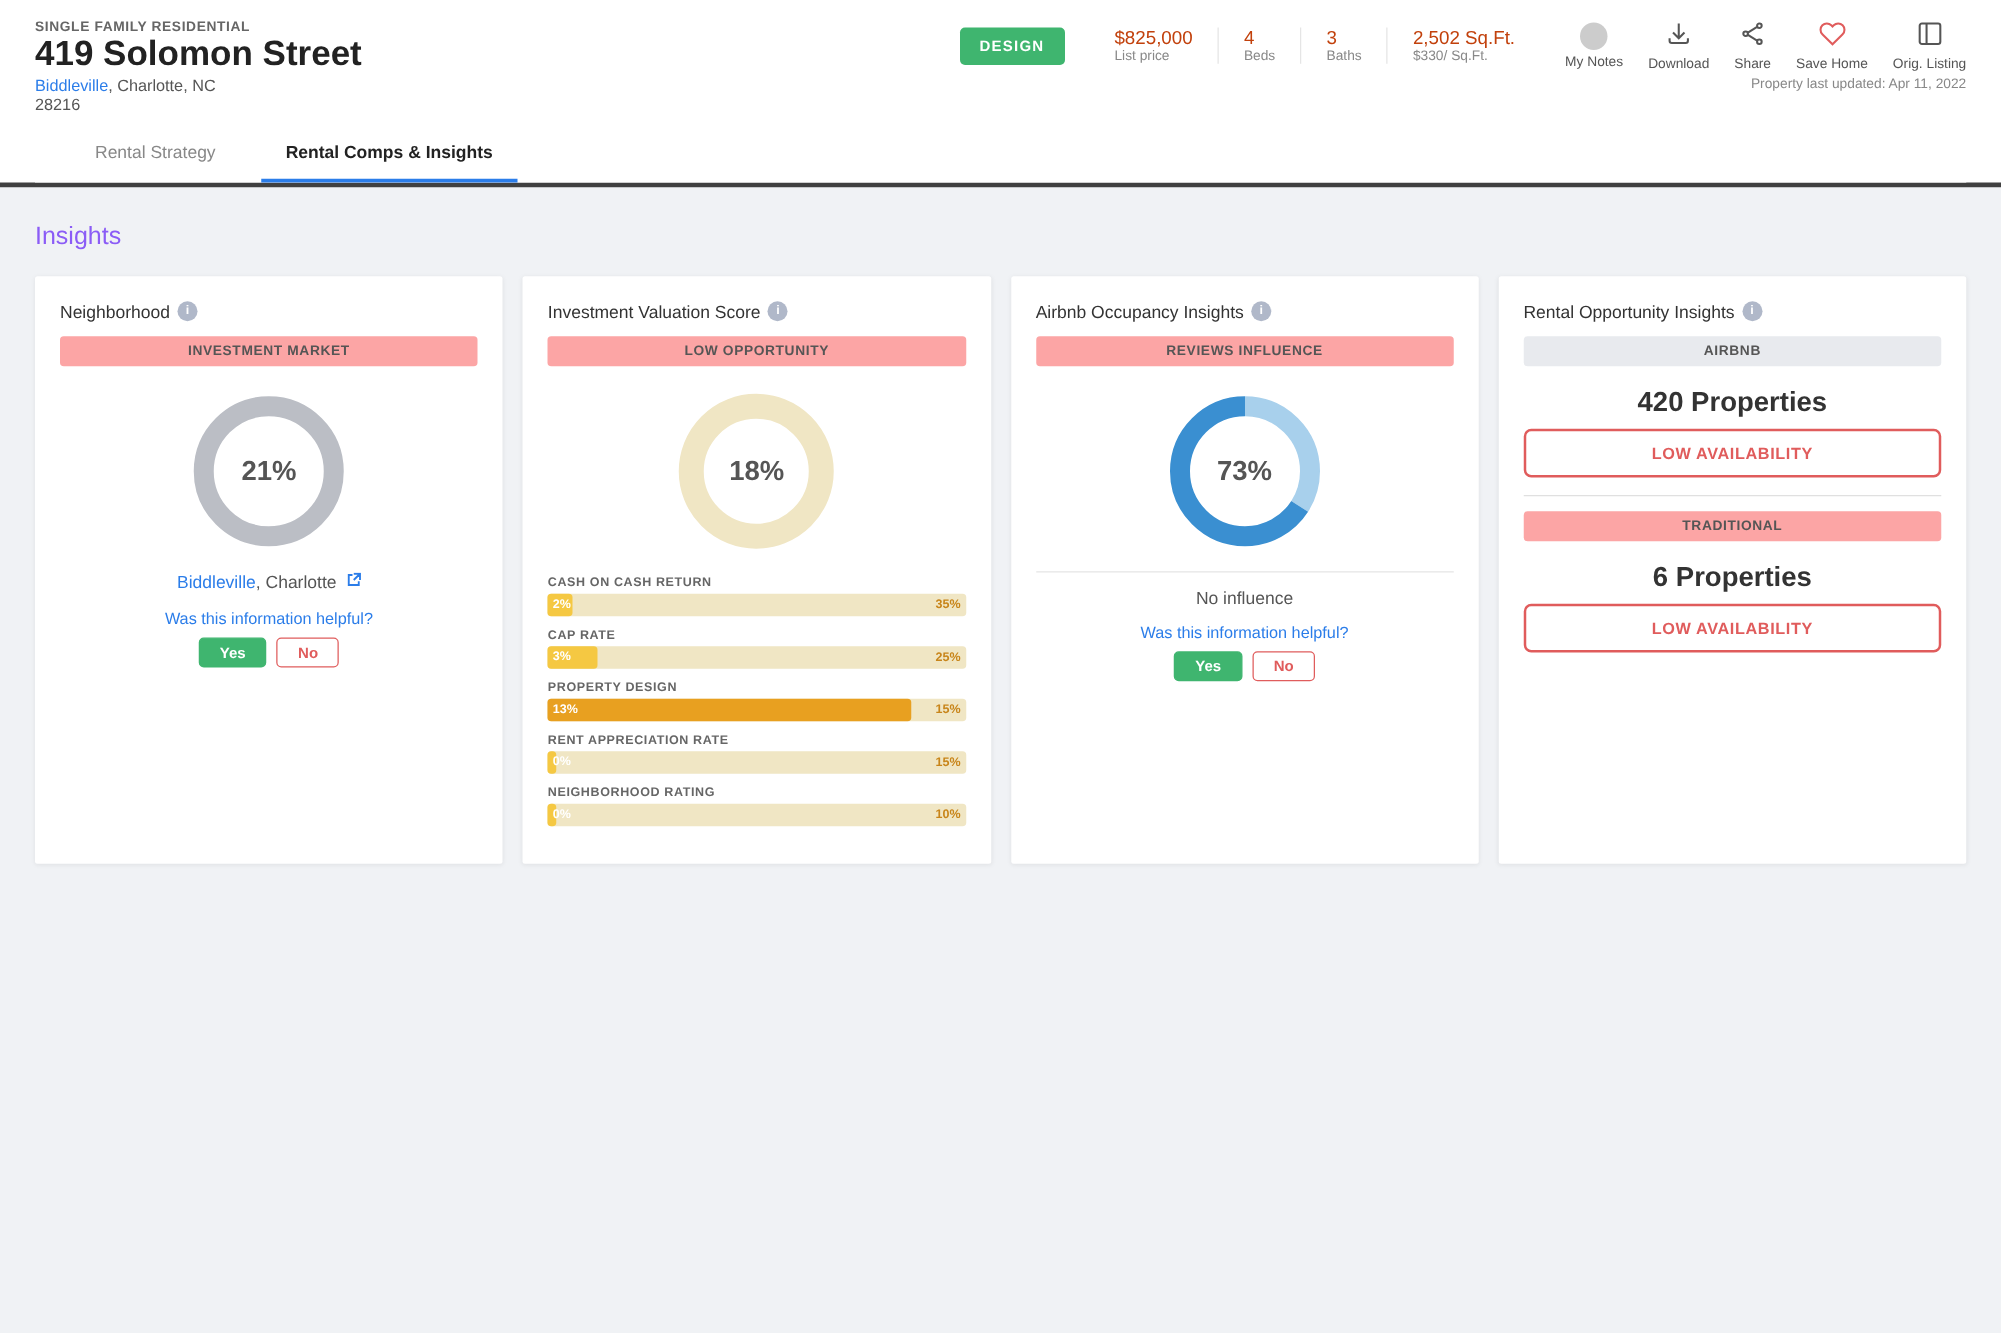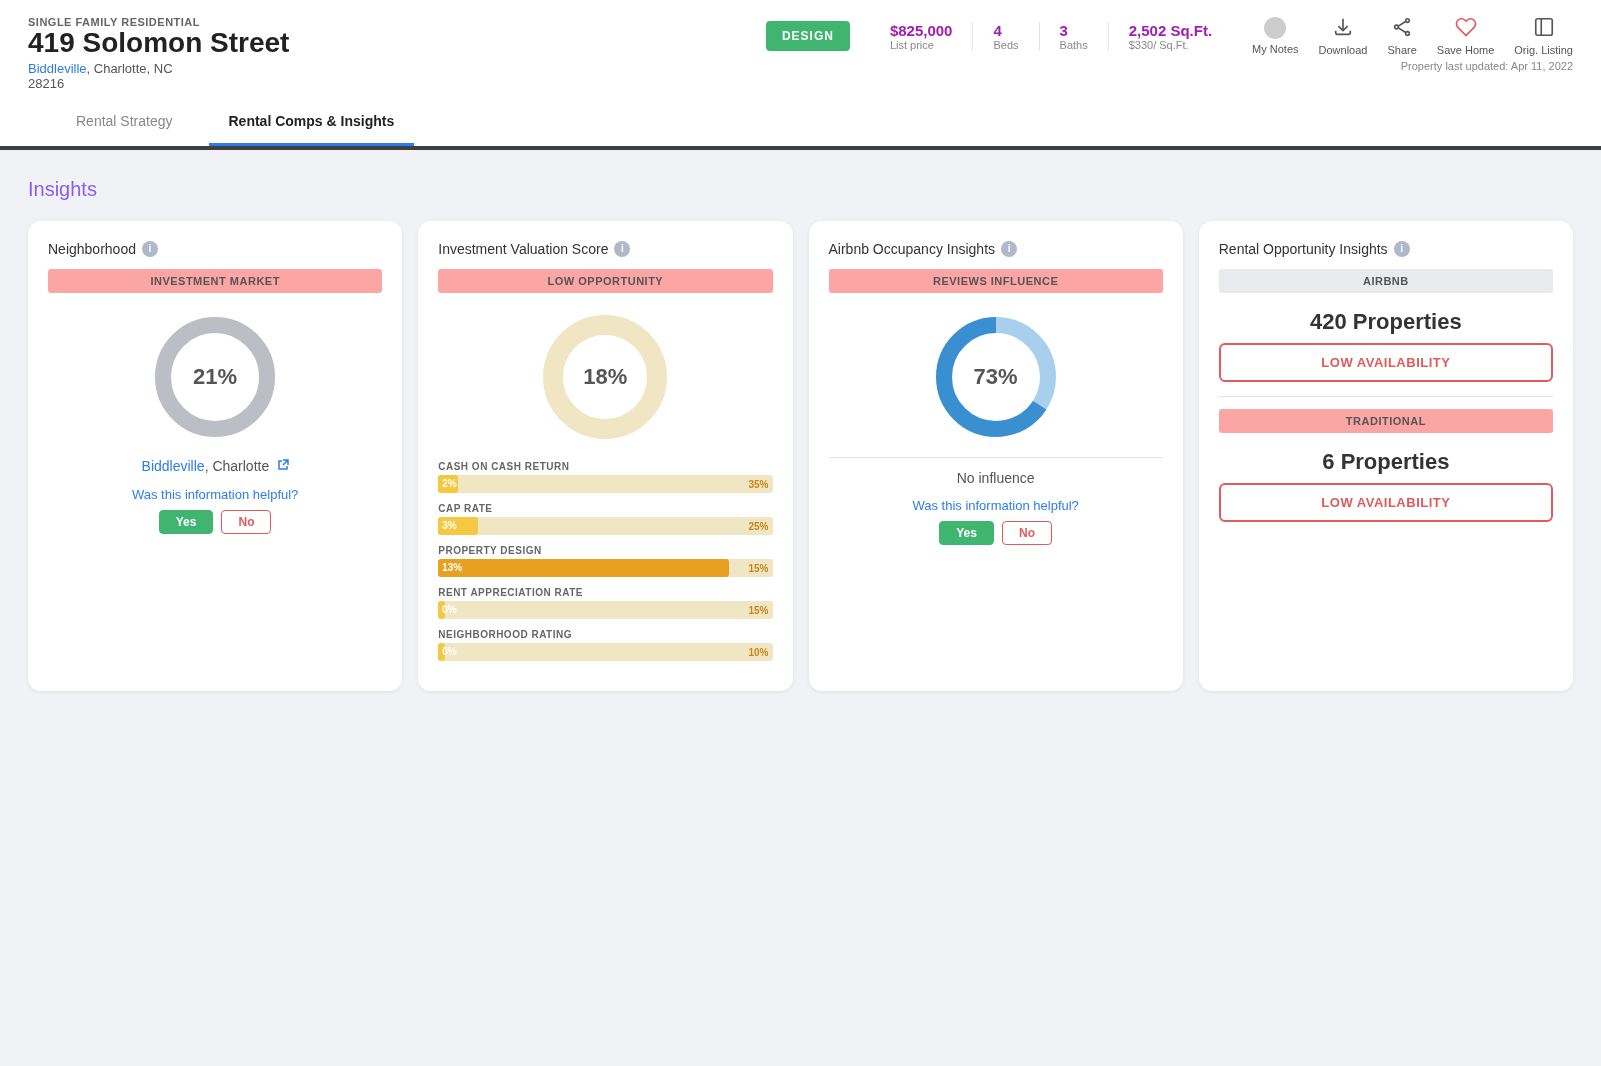--- a/index.html
+++ b/index.html
@@ -11,42 +11,42 @@
     .property-info {}
     .property-type { font-size: 11px; color: #666; text-transform: uppercase; letter-spacing: 0.5px; font-weight: 600; }
     .property-name { font-size: 28px; font-weight: 700; color: #222; line-height: 1.1; }
     .property-location { font-size: 13px; color: #555; margin-top: 2px; }
     .property-location a { color: #2b7de9; text-decoration: none; }
     .property-zip { font-size: 13px; color: #555; }
     .header-middle { display: flex; align-items: center; gap: 0; }
     .status-badge { background: #3fb56f; color: #fff; font-size: 12px; font-weight: 700; padding: 8px 16px; border-radius: 4px; letter-spacing: 1px; margin-right: 20px; }
     .stat-item { padding: 0 20px; border-left: 1px solid #e5e5e5; }
     .stat-item:first-of-type { border-left: none; }
-    .stat-value { font-size: 15px; font-weight: 700; color: #a21caf; }
+    .stat-value { font-size: 15px; font-weight: 400; color: #c2410c; }
     .stat-label { font-size: 11px; color: #888; }
     .header-actions { display: flex; align-items: center; gap: 20px; margin-top: 0; }
     .action-btn { display: flex; flex-direction: column; align-items: center; gap: 4px; cursor: pointer; background: none; border: none; color: #555; font-size: 11px; }
     .action-btn svg { width: 22px; height: 22px; }
     .my-notes-btn { display: flex; align-items: center; gap: 4px; }
     .last-updated { font-size: 11px; color: #888; text-align: right; margin-top: 4px; }
     .header-right { display: flex; flex-direction: column; align-items: flex-end; }
     .header-right-top { display: flex; align-items: center; gap: 20px; }
 
     
     .tabs { display: flex; gap: 16px; padding: 0 28px; background: #fff; }
     .tab { padding: 14px 20px; font-size: 14px; color: #888; cursor: pointer; border-bottom: 3px solid transparent; }
     .tab.active { color: #222; font-weight: 600; border-bottom: 3px solid #2b7de9; }
 
     
     .main { padding: 28px 28px; background: #f0f2f5; }
     .section-title { font-size: 20px; font-weight: 400; color: #8b5cf6; margin-bottom: 20px; }
 
     
     .cards-grid { display: grid; grid-template-columns: repeat(4, 1fr); gap: 16px; }
-    .card { background: #fff; border-radius: 13px; padding: 20px; box-shadow: 0 1px 4px rgba(0,0,0,0.07); }
+    .card { background: #fff; border-radius: 2px; padding: 20px; box-shadow: 0 1px 4px rgba(0,0,0,0.07); }
     .card-title { font-size: 14px; color: #333; font-weight: 500; margin-bottom: 12px; display: flex; align-items: center; gap: 6px; }
     .info-icon { width: 16px; height: 16px; background: #b0b8c9; border-radius: 50%; color: #fff; font-size: 10px; display: inline-flex; align-items: center; justify-content: center; font-weight: 700; cursor: pointer; }
     .card-badge { background: #fca5a5; color: #555; text-align: center; padding: 6px 10px; font-size: 11px; font-weight: 700; letter-spacing: 0.5px; border-radius: 3px; margin-bottom: 14px; }
     .card-badge.light-gray { background: #e8eaee; }
 
     
     .donut-container { display: flex; justify-content: center; align-items: center; margin: 10px 0; }
     .donut-wrapper { position: relative; width: 140px; height: 140px; }
     .donut-wrapper svg { width: 140px; height: 140px; }
     .donut-center { position: absolute; top: 50%; left: 50%; transform: translate(-50%, -50%); font-size: 22px; font-weight: 700; color: #555; text-align: center; }

